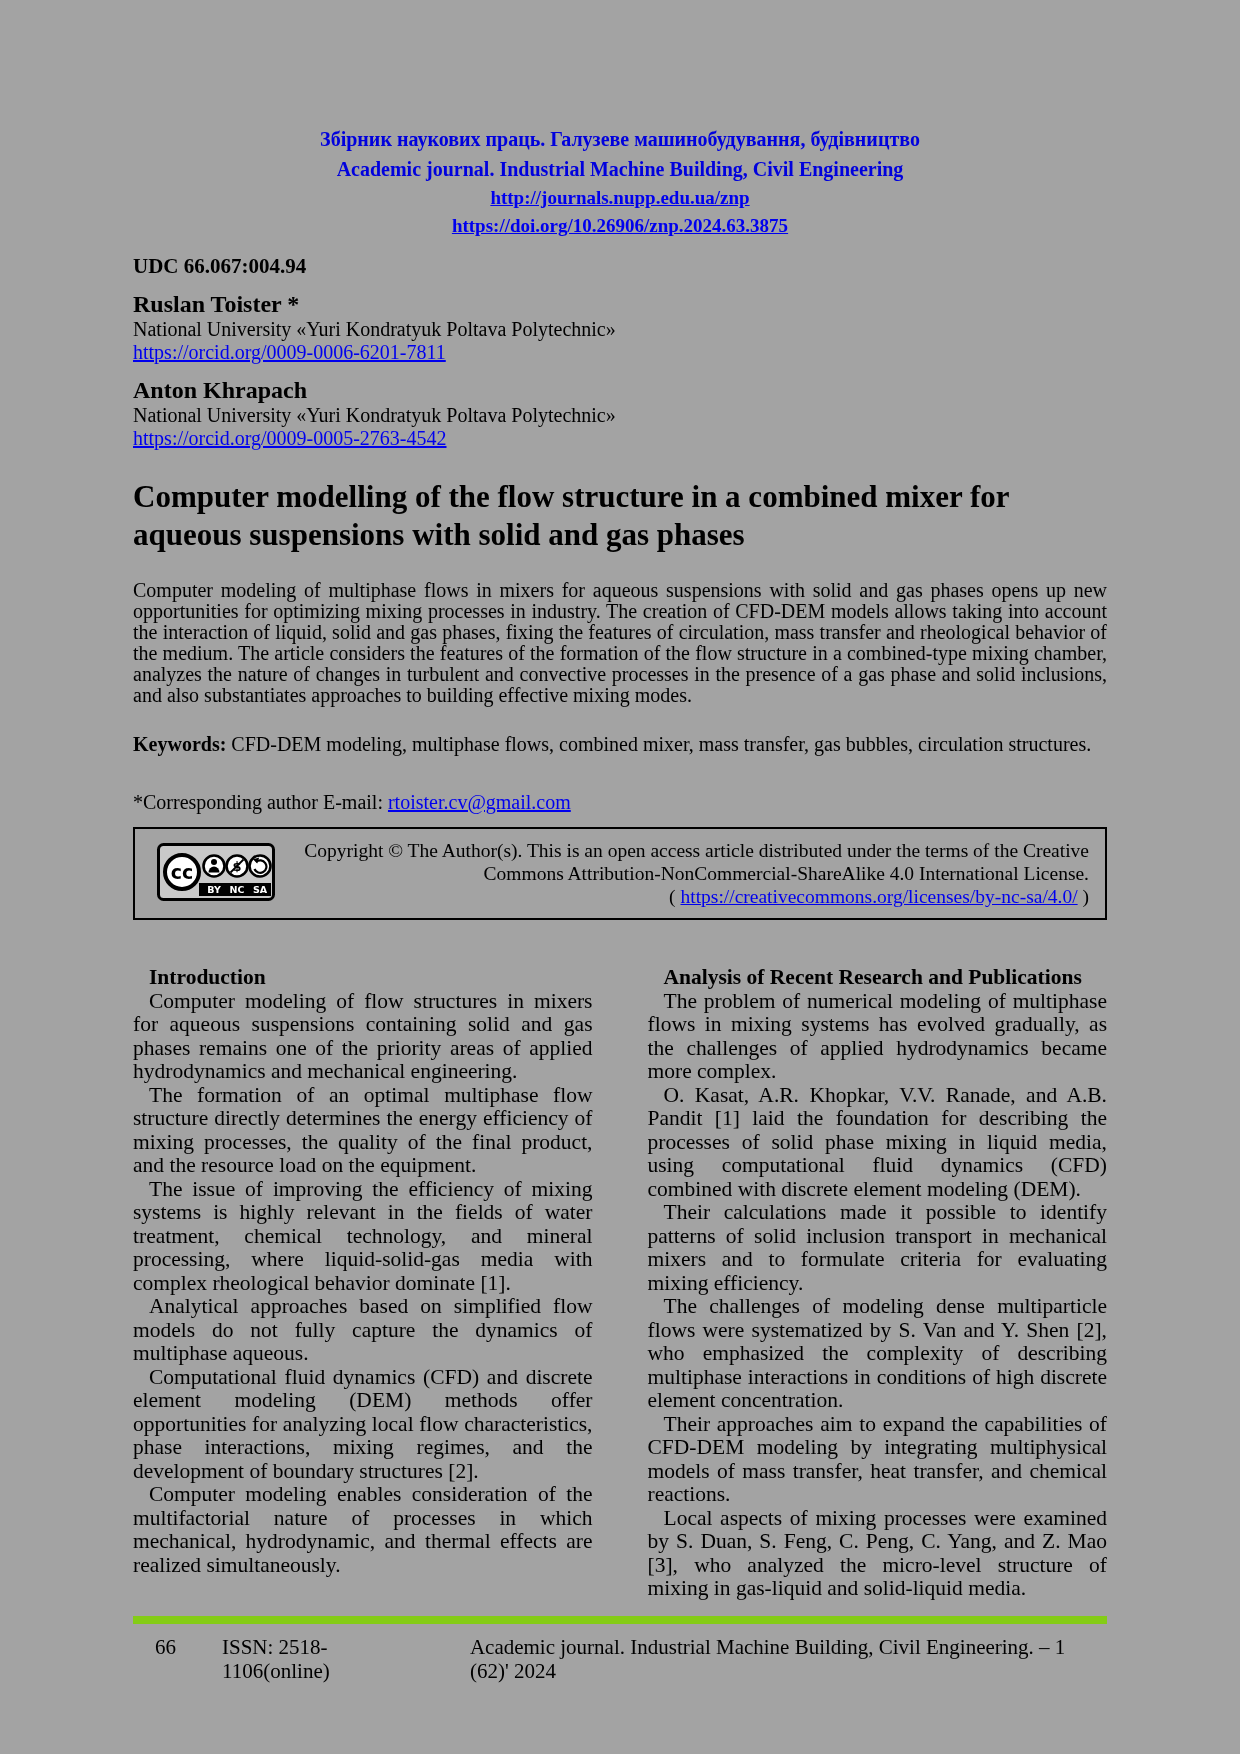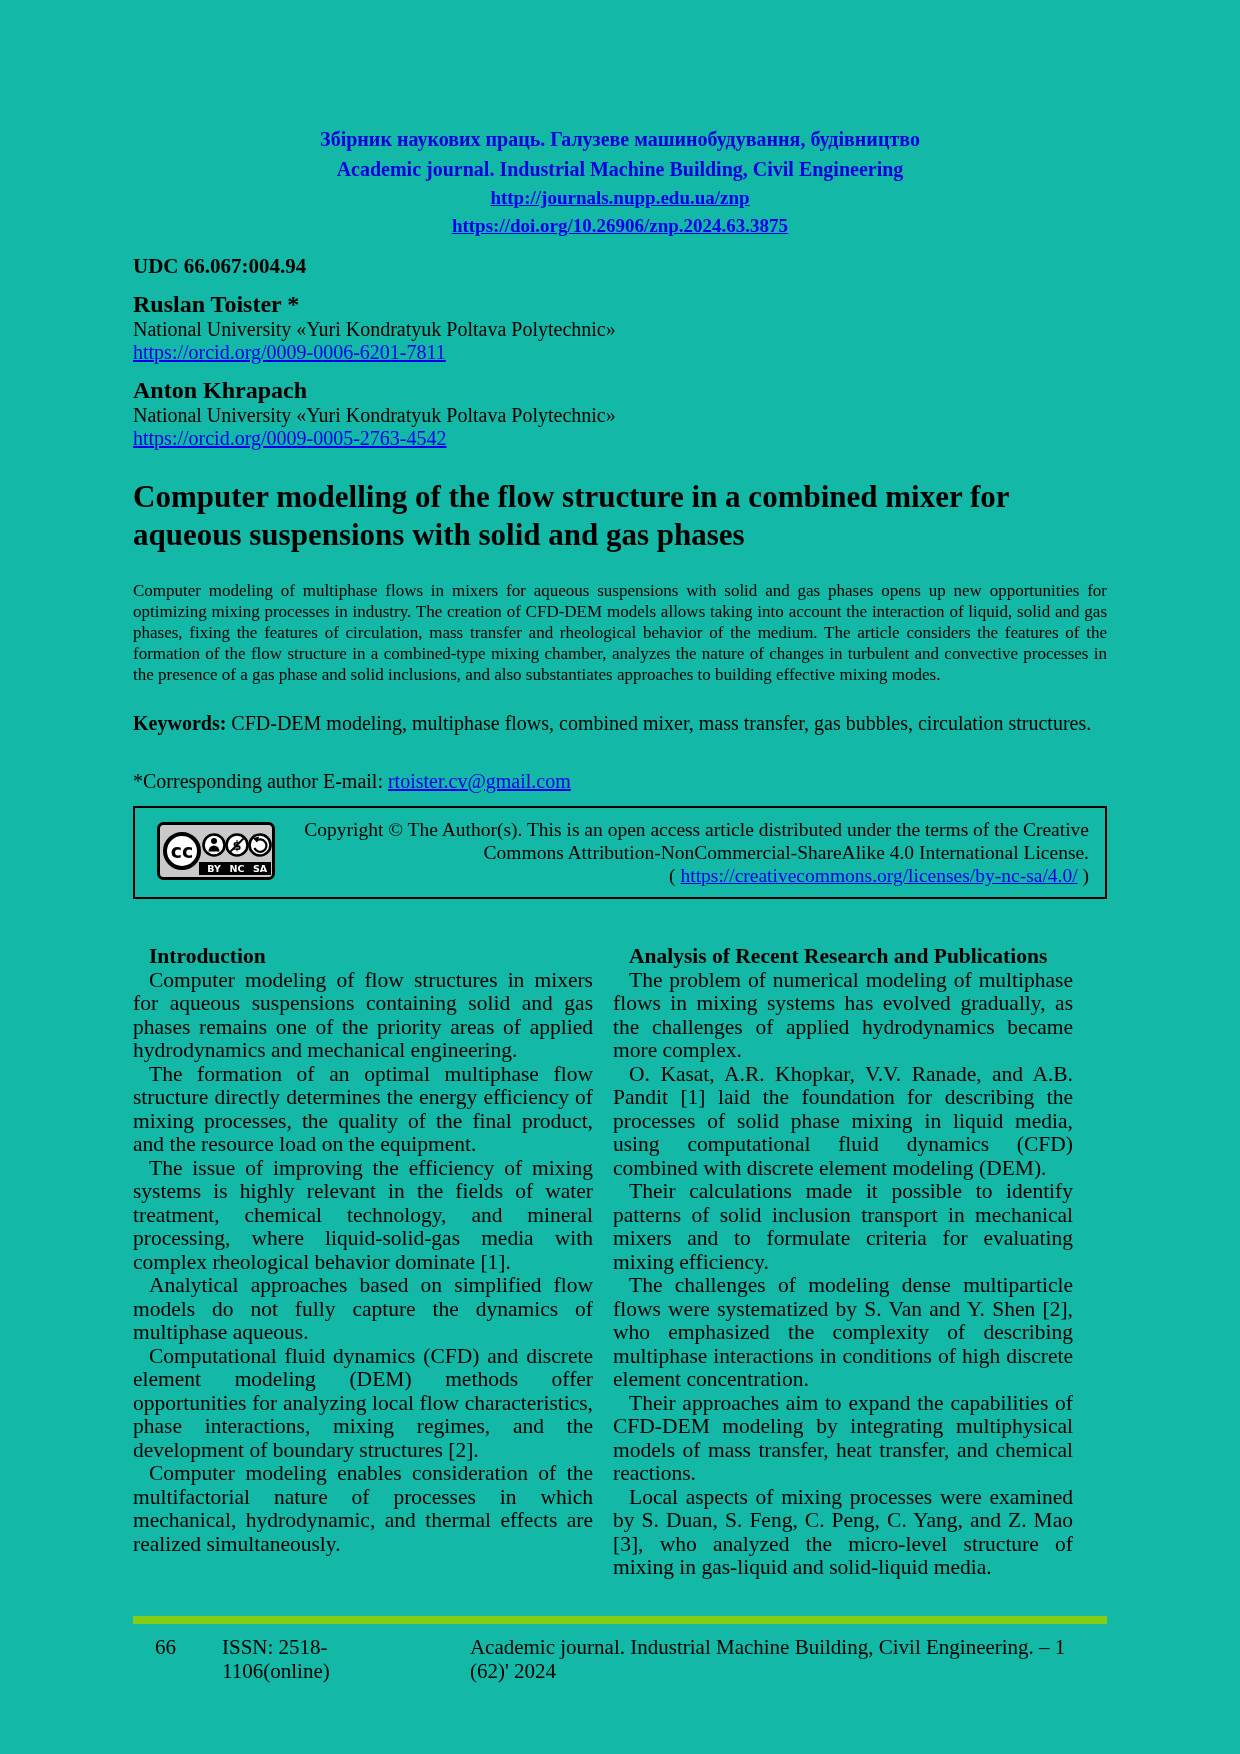--- a/index.html
+++ b/index.html
@@ -4,55 +4,55 @@
 <style>
   html, body { margin:0; padding:0; background:#ffffff; }
   .page {
     position:relative;
     width:1240px; height:1754px;
     box-sizing:border-box;
     padding:124px 133px 0 133px;
     font-family:"Liberation Serif", serif;
     color:#000;
     overflow:hidden;
-    background:#14b8a6;
+    background:#a3a3a3;
   }
   
   .jheader { text-align:center; }
   .jheader-line { font-weight:bold; color:#0101dd; font-size:20px; line-height:30px; }
   .jheader-linkline { font-size:19px; line-height:28px; font-weight:bold; }
   a.blue-link { color:#0000ee; text-decoration:underline; cursor:pointer; }
   .jheader-linkline a { font-weight:bold; }
   
   .udc { margin-top:14px; font-weight:bold; font-size:21px; line-height:24px; }
   
   .author-name { margin-top:12px; font-weight:bold; font-size:24px; line-height:28px; }
   .author-affil { font-size:20px; line-height:23px; }
   .author-orcid { font-size:20px; line-height:23px; }
   
   .article-title { margin-top:28px; text-align:left; font-weight:bold; font-size:31px; line-height:38px; }
   
-  .abstract { margin-top:26px; font-size:17px; line-height:21px; text-align:justify; }
+  .abstract { margin-top:26px; font-size:20px; line-height:21px; text-align:justify; }
   
   .keywords { margin-top:27px; font-size:20px; line-height:22px; }
   .keywords b { font-weight:bold; }
   
   .corresponding { margin-top:36px; font-size:20px; line-height:22px; }
   
   .license-box {
     margin-top:14px;
     border:2px solid #000;
     display:flex; align-items:center;
     padding:10px 16px 10px 22px;
     min-height:60px;
   }
   .license-badge { flex:0 0 auto; margin-right:14px; }
   .license-text { flex:1 1 auto; text-align:right; font-size:19.5px; line-height:23px; }
   
-  .columns { margin-top:46px; display:flex; gap:20px; }
+  .columns { margin-top:46px; display:flex; gap:55px; }
   .col { width:460px; font-size:21.5px; line-height:23.5px; text-align:justify; }
   .col h3 { margin:0; font-size:21.5px; line-height:23.5px; font-weight:bold; text-indent:16px; text-align:left; }
   .col p { margin:0; text-indent:16px; }
   
   .footer {
     position:absolute; left:133px; right:133px; top:1616px;
     border-top:8px solid #84cc16;
     padding-top:11px;
     font-size:21px; line-height:24px;
     display:flex; align-items:baseline;

